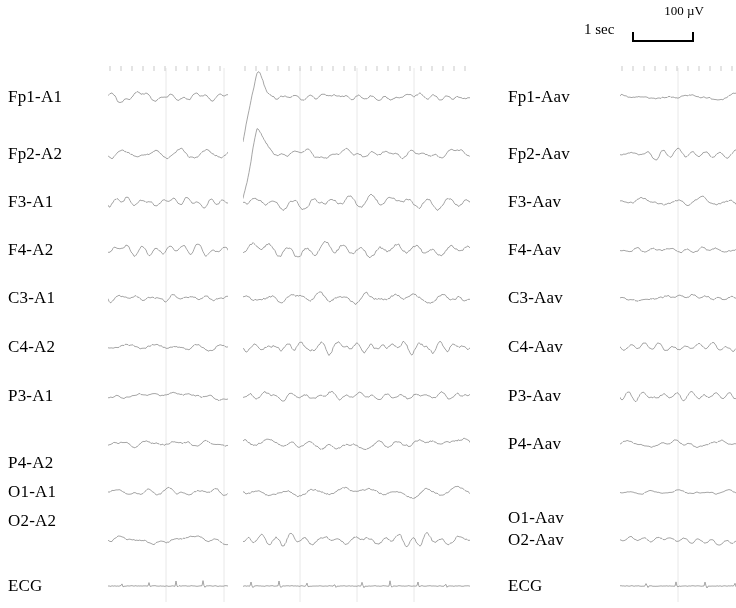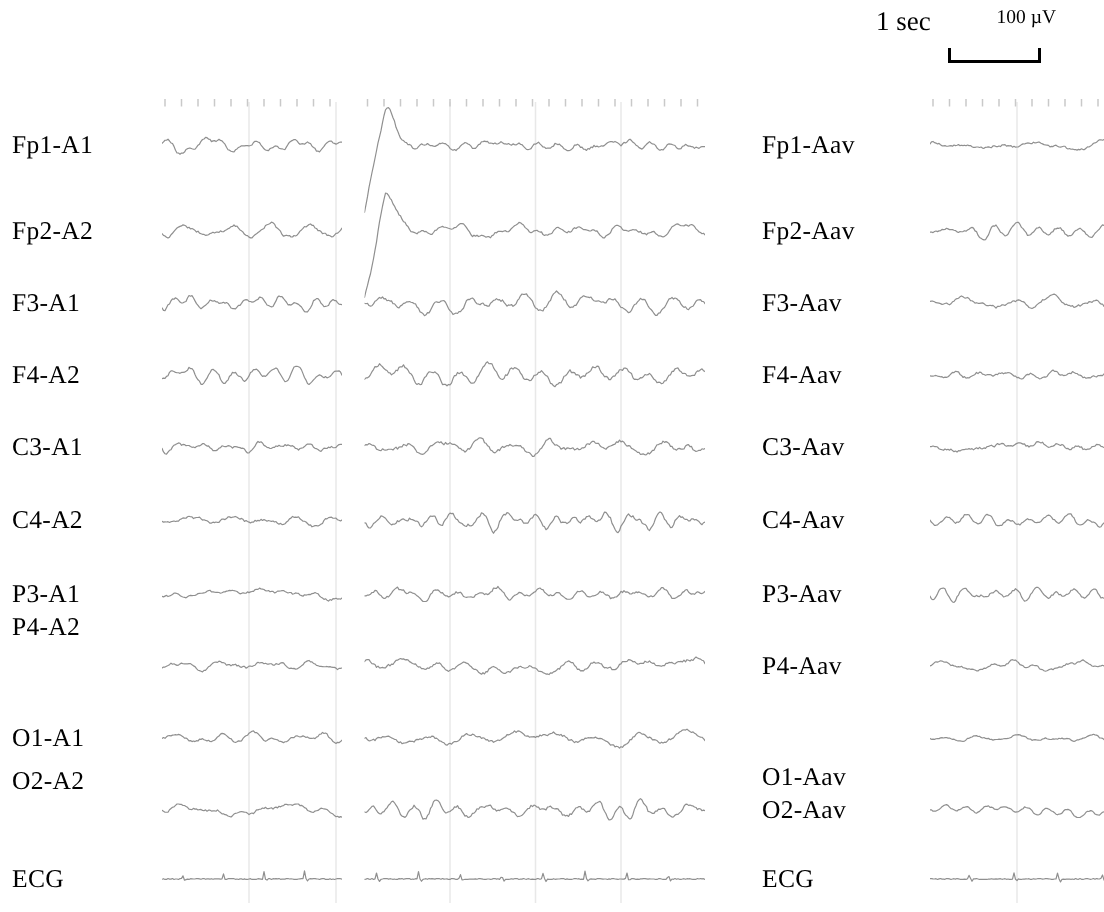--- a/index.html
+++ b/index.html
@@ -34,22 +34,22 @@
     right: 0;
     top: 0;
     font-size: 13px;
     line-height: 14px;
     font-family: "Liberation Serif", serif;
     white-space: nowrap;
   }
   .cal-time {
     position: absolute;
     left: 0;
-    top: 3px;
-    font-size: 18px;
+    top: 18px;
+    font-size: 15px;
     line-height: 14px;
     white-space: nowrap;
   }
   .cal-bar {
     position: absolute;
     left: 48px;
     top: 28px;
     width: 62px;
     height: 10px;
   }
@@ -109,21 +109,21 @@
   </div>
 
   <div class="label-col" id="left-labels" style="left:8px;">
       <div class="chan-label" style="top: 88px;">Fp1-A1</div>
       <div class="chan-label" style="top: 145px;">Fp2-A2</div>
       <div class="chan-label" style="top: 193px;">F3-A1</div>
       <div class="chan-label" style="top: 241px;">F4-A2</div>
       <div class="chan-label" style="top: 289px;">C3-A1</div>
       <div class="chan-label" style="top: 338px; text-align: right;">C4-A2</div>
       <div class="chan-label" style="top: 387px;">P3-A1</div>
-      <div class="chan-label" style="top: 409px;">P4-A2</div>
+      <div class="chan-label" style="top: 454px;">P4-A2</div>
       <div class="chan-label" style="top: 483px;">O1-A1</div>
       <div class="chan-label" style="top: 512px;">O2-A2</div>
       <div class="chan-label" style="top: 577px;">ECG</div>
     </div>
 
   <div class="label-col" id="right-labels" style="left:508px;">
       <div class="chan-label" style="top: 88px; text-align: center;">Fp1-Aav</div>
       <div class="chan-label" style="top: 145px;">Fp2-Aav</div>
       <div class="chan-label" style="top: 193px; font-family: Liberation Serif, serif;">F3-Aav</div>
       <div class="chan-label" style="top: 241px; text-align: right;">F4-Aav</div>

